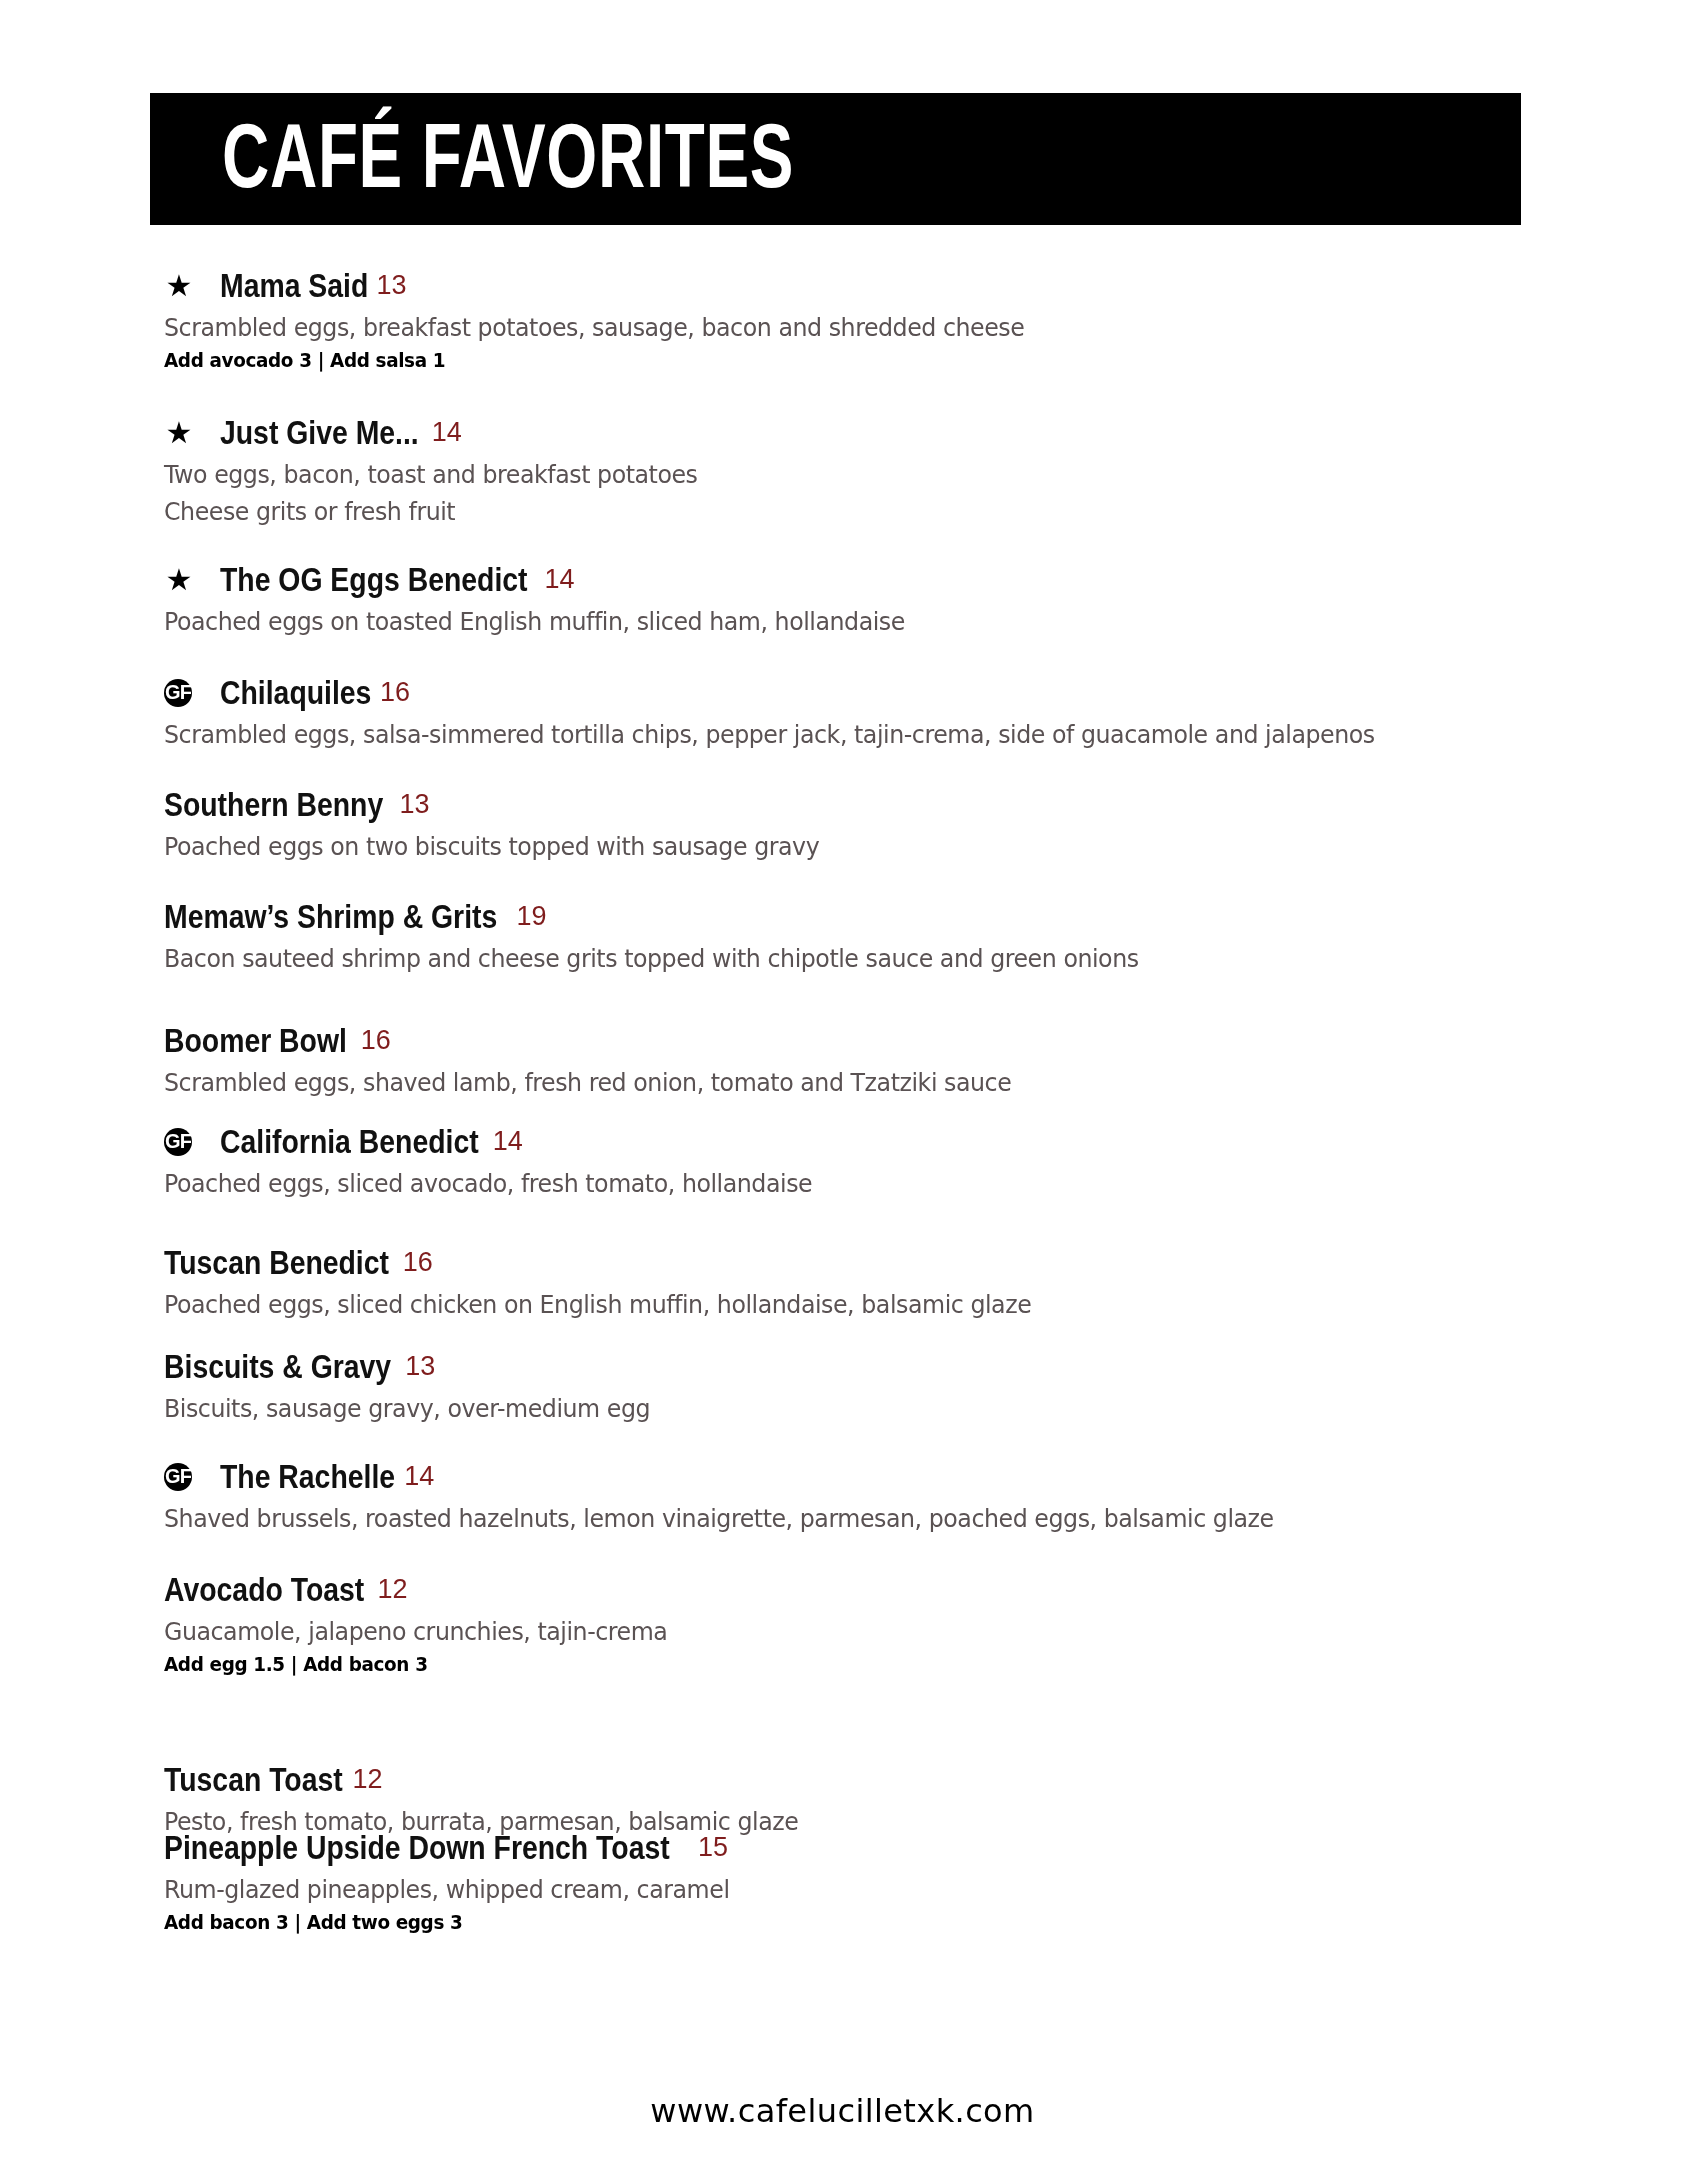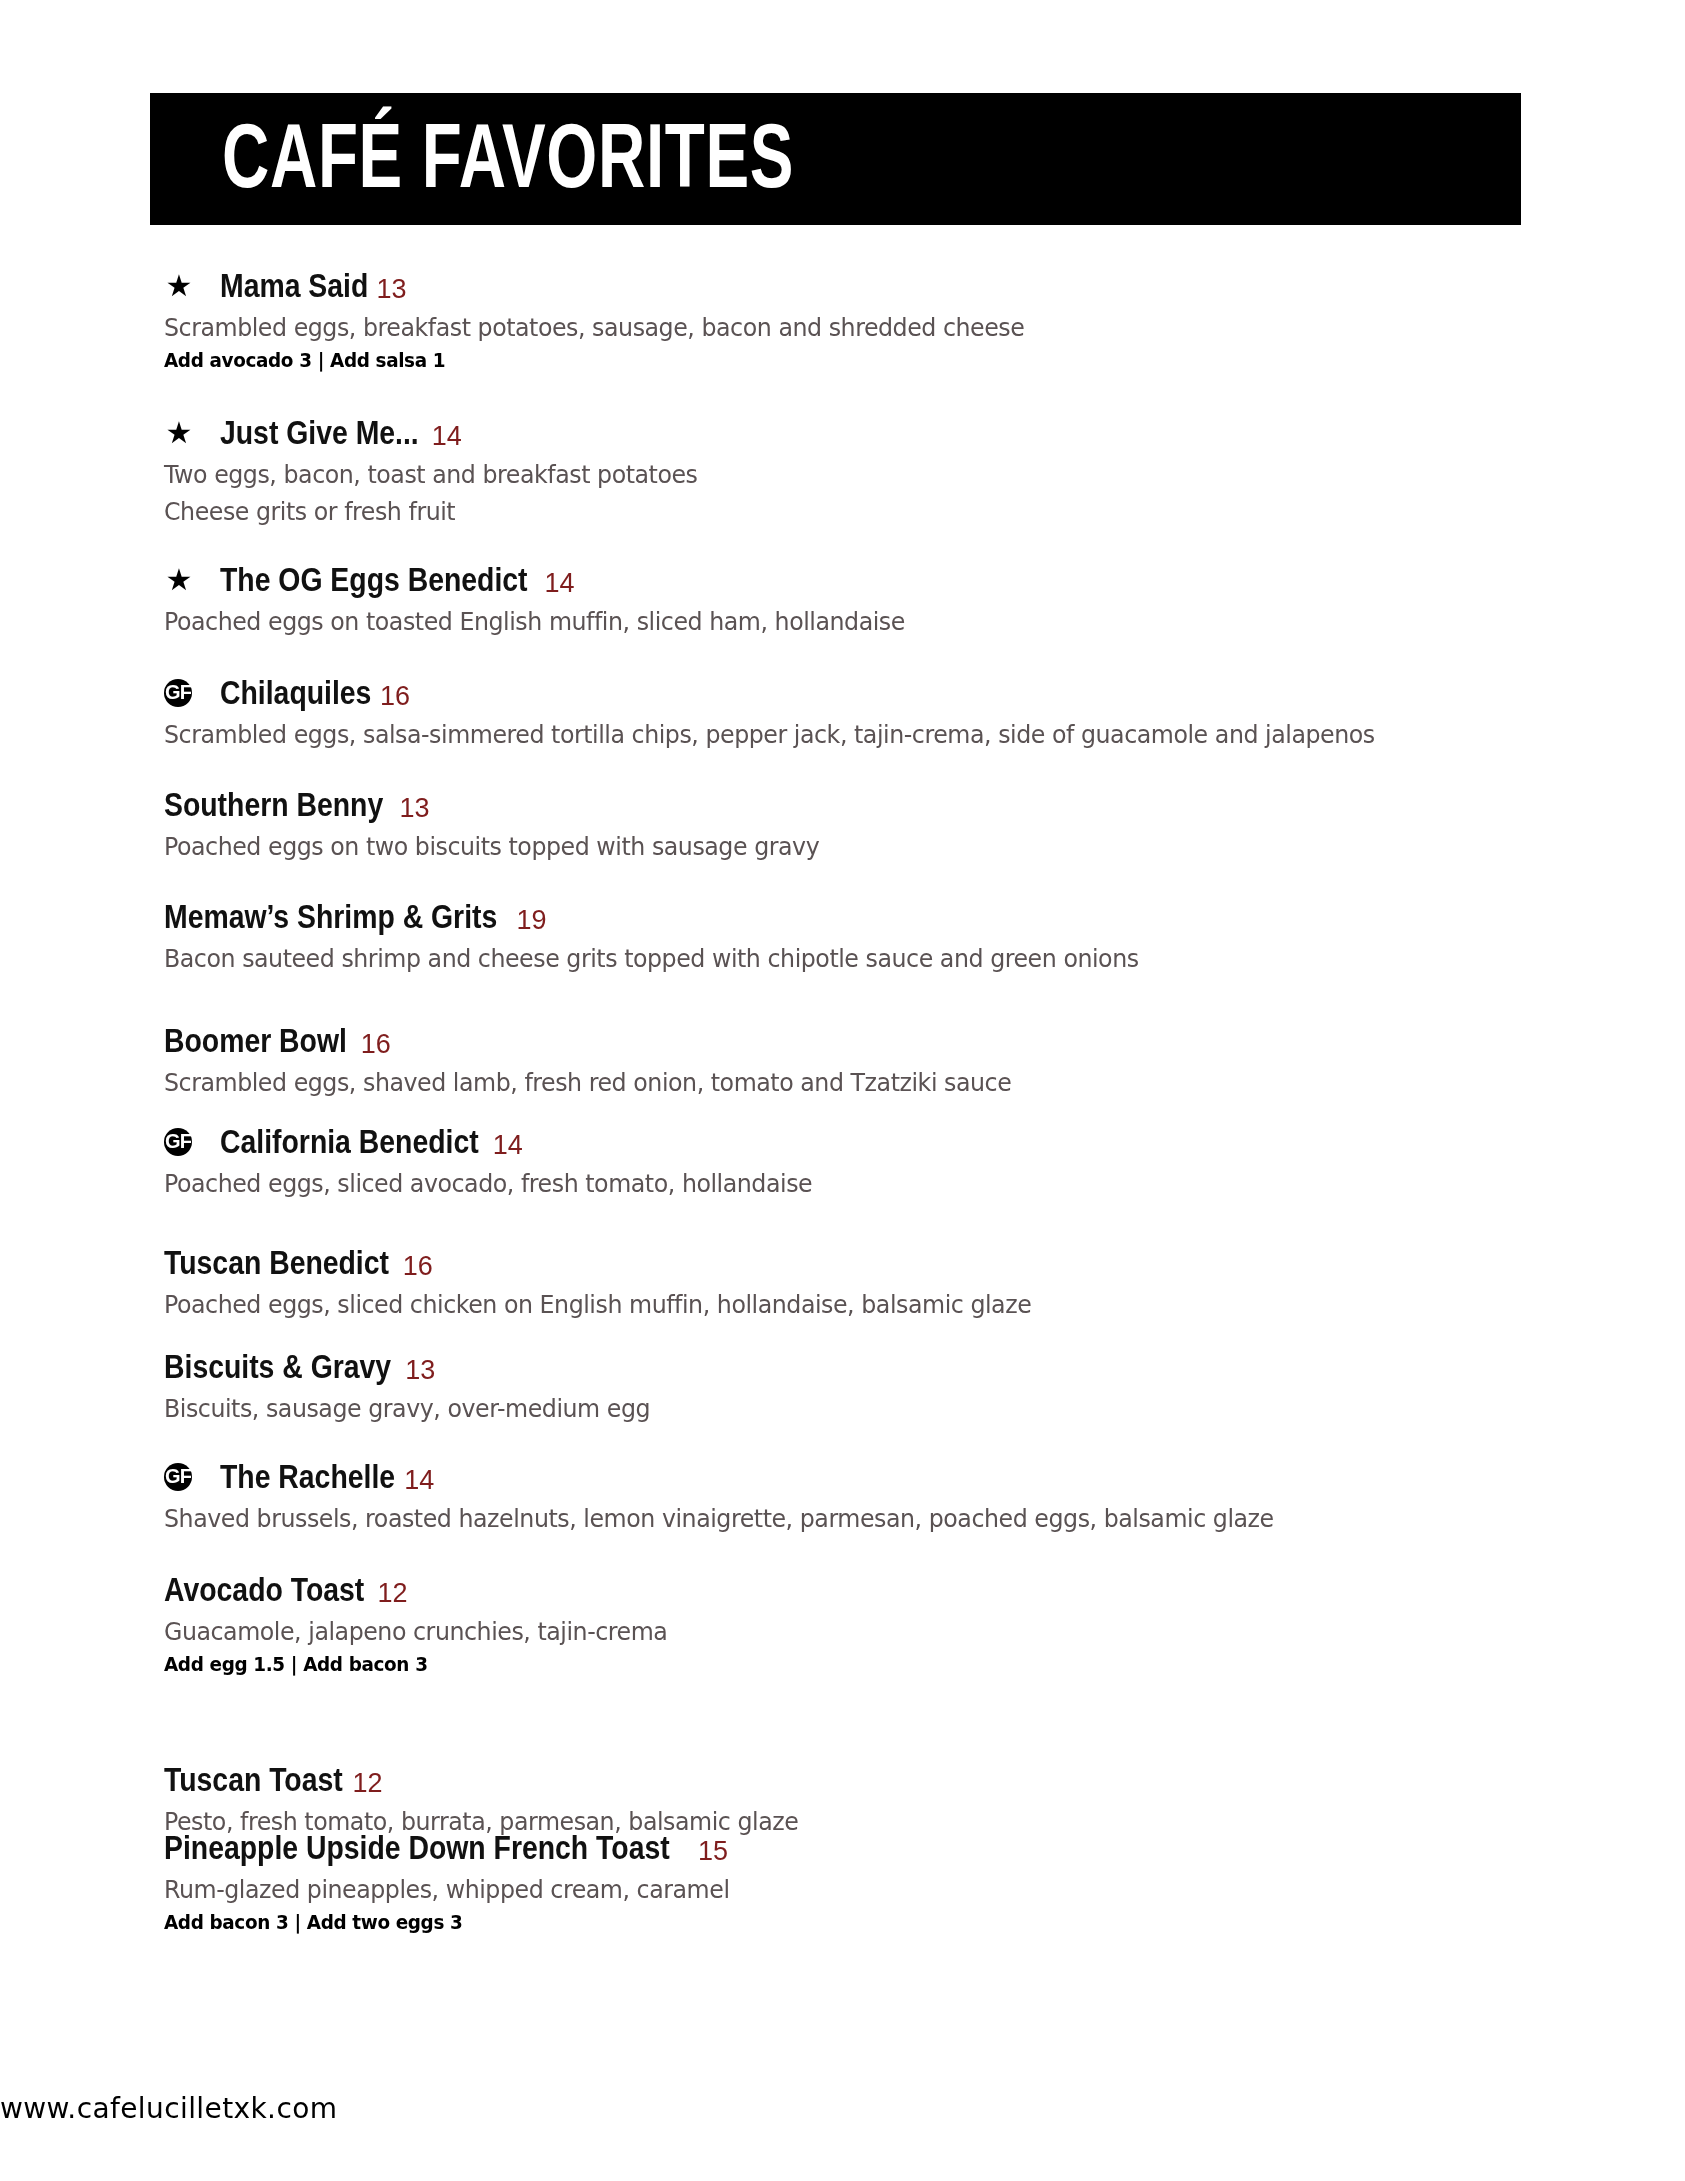--- a/index.html
+++ b/index.html
@@ -83,21 +83,21 @@
       font-family: "Liberation Sans Narrow", "Liberation Sans", sans-serif;
       font-weight: bold;
       font-size: 33px;
       color: #111111;
       transform: scaleX(0.86);
       transform-origin: left center;
       display: inline-block;
     }
     .name-wrap {
       display: inline-flex;
-      align-items: flex-end;
+      align-items: center;
     }
     .item-price {
       font-family: "Liberation Sans Narrow", "Liberation Sans", sans-serif;
       font-size: 27px;
       color: #7f1d1d;
       margin-left: 10.5px;
     }
     .desc {
       font-family: "DejaVu Sans", sans-serif;
       font-size: 25.5px;
@@ -118,23 +118,23 @@
       letter-spacing: -0.4px;
       transform: scaleX(0.92);
       transform-origin: left center;
       white-space: nowrap;
     }
     .footer {
       position: absolute;
       left: 0;
       width: 1685px;
       top: 2092px;
-      text-align: left;
+      text-align: center;
       font-family: "DejaVu Sans", sans-serif;
-      font-size: 28px;
+      font-size: 32px;
       color: #000;
       letter-spacing: 0.4px;
     }
   </style>
 </head>
 <body>
 
 <div class="title-bar">
   <div class="title-text">CAFÉ FAVORITES</div>
 </div>

